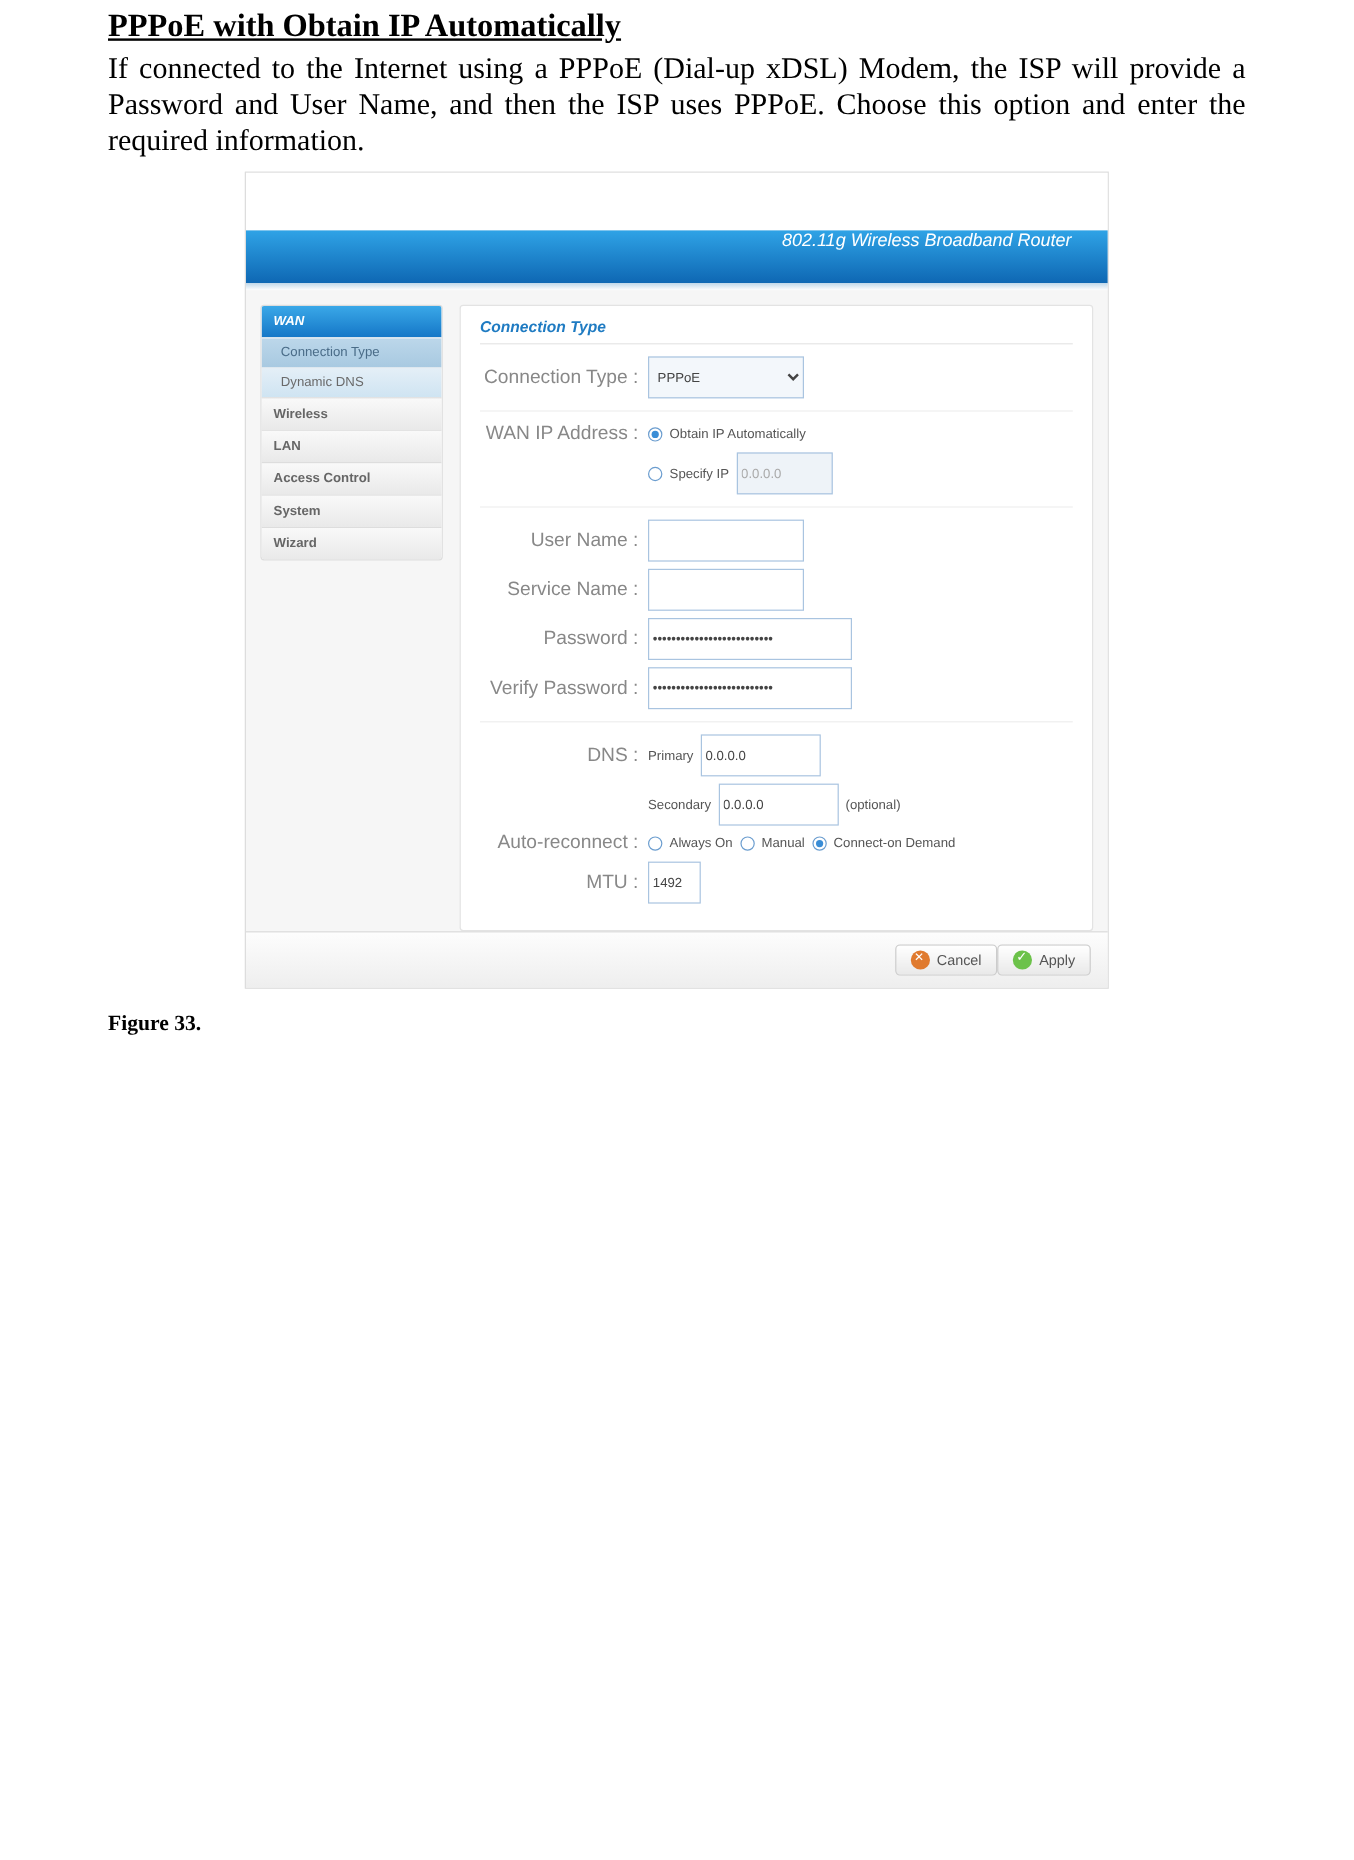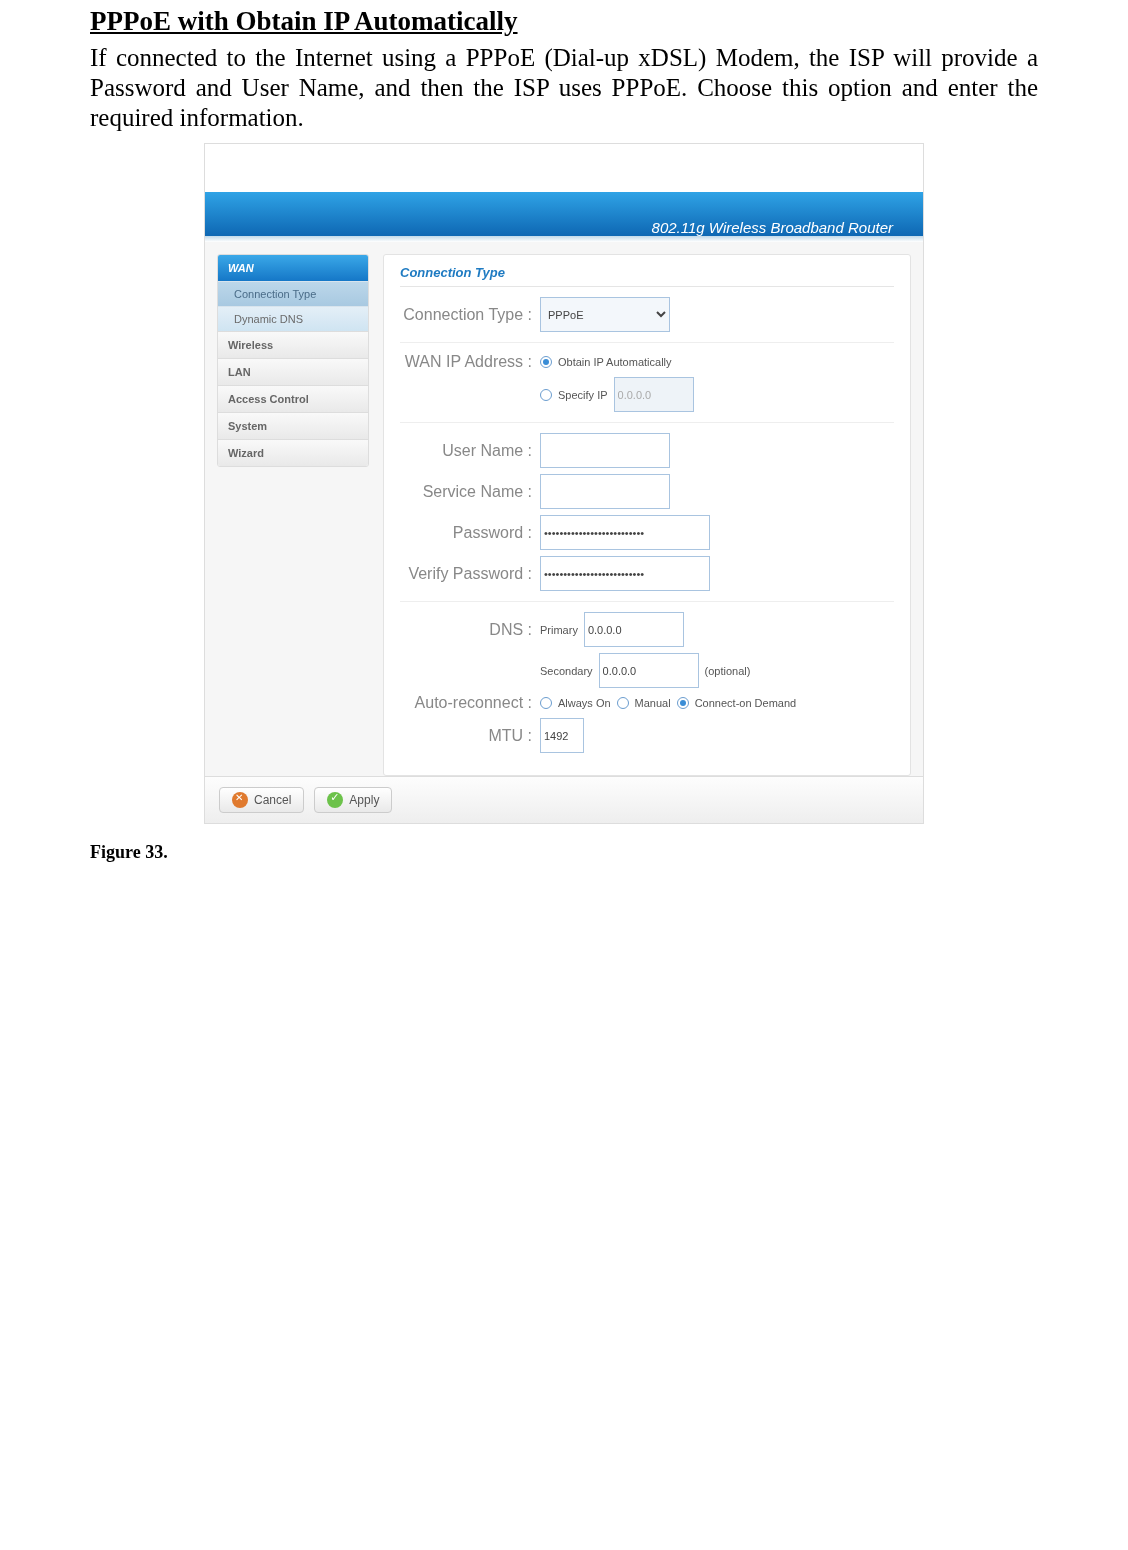--- a/index.html
+++ b/index.html
@@ -44,21 +44,21 @@
     background: #f5f5f5;
     color: #555;
     text-align: left;
   }
   .shot-top { height: 48px; background: #fff; }
   .shot-banner {
     height: 44px;
     background: linear-gradient(#2fa3e6, #0e67b3);
     color: #fff;
     display: flex;
-    align-items: flex-end;
+    align-items: flex-start;
     justify-content: flex-end;
     padding-right: 30px;
     font-size: 15px;
     font-style: italic;
   }
   .shot-banner-line {
     height: 6px;
     background: linear-gradient(#c0d8ea, #fff);
   }
   .shot-body {
@@ -145,21 +145,21 @@
   select.fake { width: 130px; background: #f3f7fb;}
   input.fake { width: 130px; }
   input.tiny { width: 80px; }
   input.mid  { width: 100px; }
   input.mini { width: 44px; }
   .radio { appearance: none; width:12px; height:12px; border:1px solid #6b9dcf; border-radius:50%; display:inline-block; position:relative; background:#fff;}
   .radio.checked::after{content:"";position:absolute;inset:2px;background:#3a8dd6;border-radius:50%;}
   .spacer-block { border-bottom: 1px solid #eee; margin: 10px 0; }
   .bottom-bar {
     display:flex;
-    gap:10px;
+    justify-content:flex-end;
     padding:10px 14px;
     background:linear-gradient(#fdfdfd,#eeeeee);
     border-top:1px solid #ddd;
   }
   .btn {
     display:flex; align-items:center; gap:6px;
     padding:4px 12px;
     border:1px solid #ccc;
     border-radius:4px;
     background:linear-gradient(#fff,#e9e9e9);

